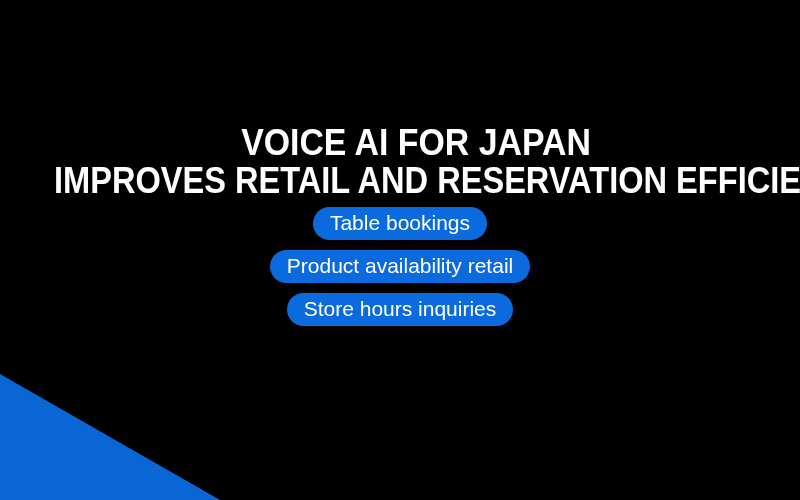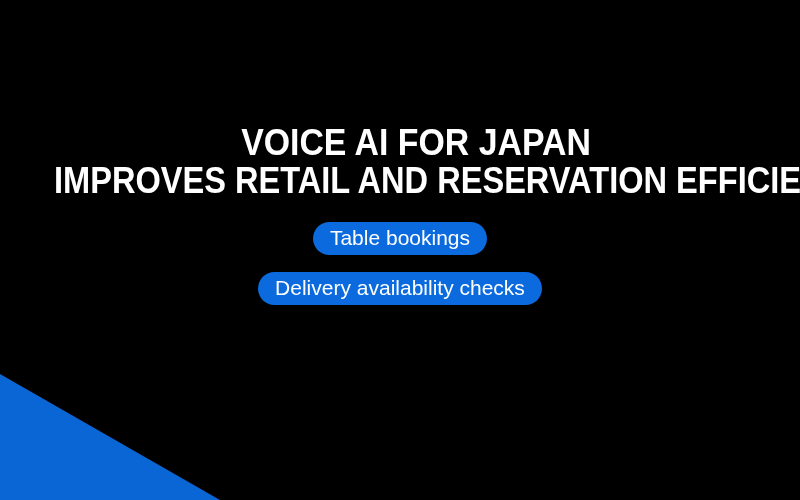--- a/index.html
+++ b/index.html
@@ -63,26 +63,26 @@
   }
   #headline .hl-line-2 {
     transform: scaleX(0.905);
     transform-origin: center center;
   }
 
   
   #pill-list {
     position: absolute;
     left: 0;
-    top: 222px;
+    top: 207px;
     width: 800px;
     display: flex;
     flex-direction: column;
     align-items: center;
-    gap: 17px;
+    gap: 10px;
   }
   .pill {
     display: inline-flex;
     align-items: center;
     justify-content: center;
     height: 33px;
     box-sizing: border-box;
     padding: 0 17px;
     border-radius: 17px;
     background: #0b6bde;
@@ -113,17 +113,20 @@
   <h1 id="headline">
     <span class="hl-line hl-line-1">Voice AI for Japan</span>
     <span class="hl-line hl-line-2">improves retail and reservation efficiency</span>
   </h1>
 
   <div id="pill-list">
     <div class="pill">
       <span class="pill-label">Table bookings</span>
     </div>
     <div class="pill">
-      <span class="pill-label">Delivery availability checks</span>
+      <span class="pill-label">Product availability retail</span>
+    </div>
+    <div class="pill">
+      <span class="pill-label">Store hours inquiries</span>
     </div>
   </div>
 
 </div>
 
 </body></html>

